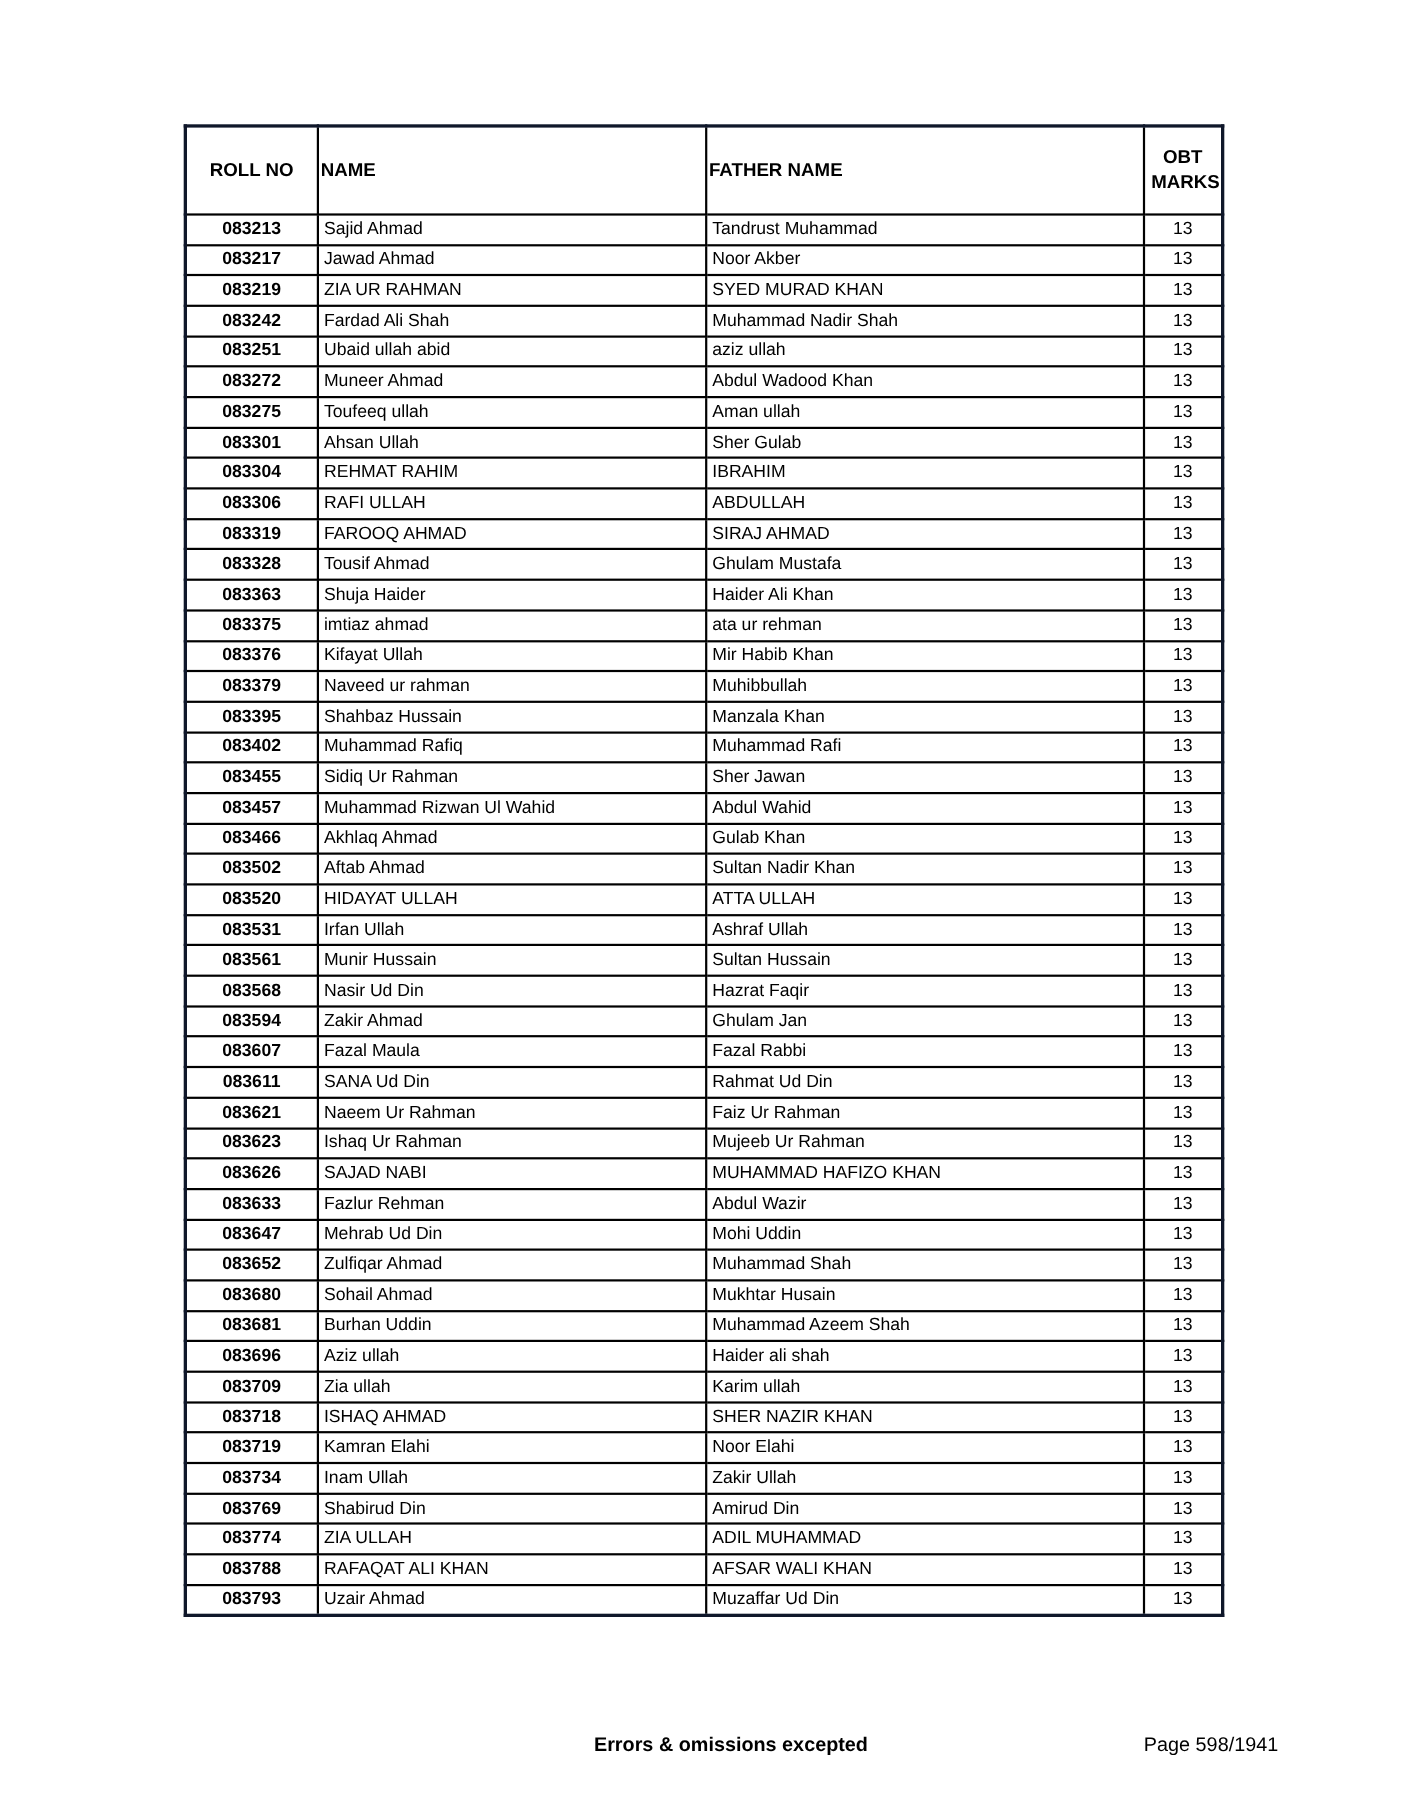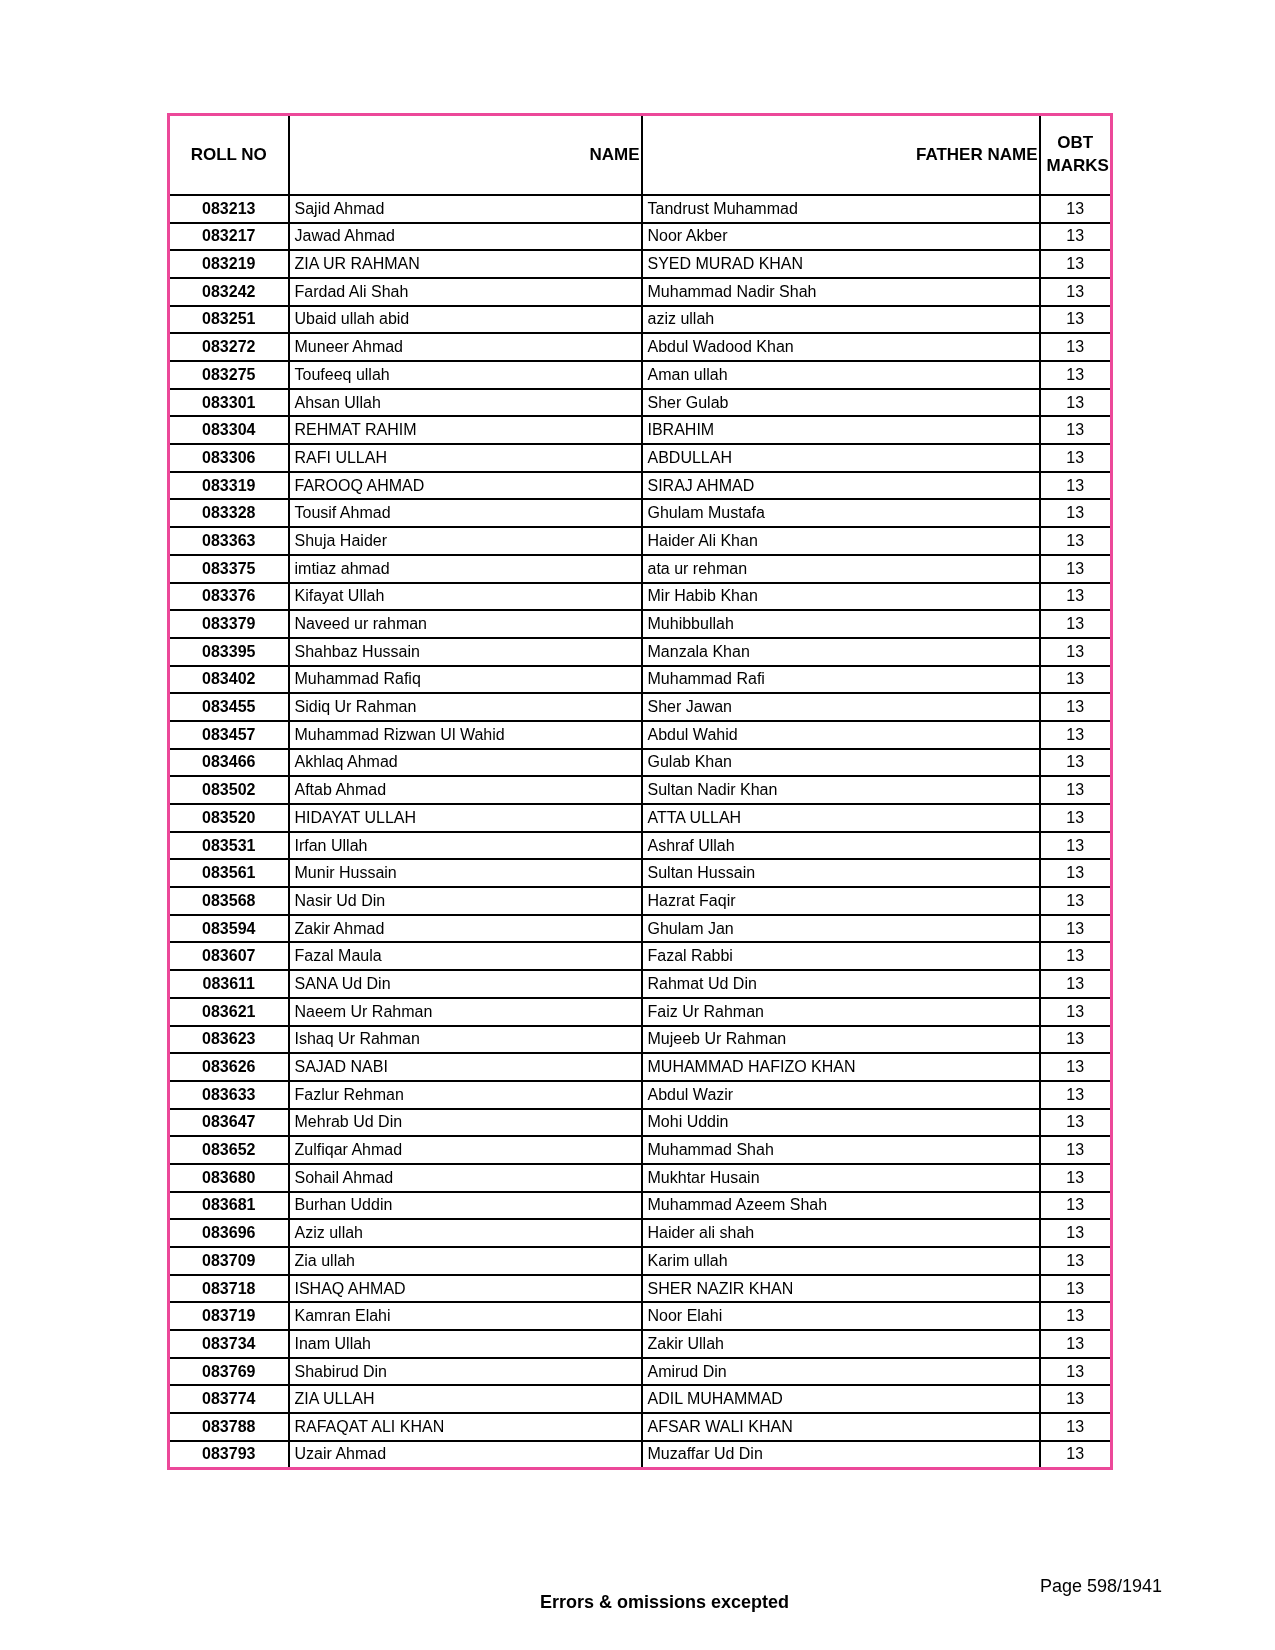--- a/index.html
+++ b/index.html
@@ -15,42 +15,42 @@
     color: #000000;
     overflow: hidden;
   }
   .results-table {
     position: absolute;
     left: 167px;
     top: 113px;
     width: 943px;
     border-collapse: collapse;
     table-layout: fixed;
-    border: 3px solid #ec4899;
+    border: 3px solid #0f172a;
   }
   .results-table th,
   .results-table td {
     border: 2px solid #000;
     box-sizing: border-box;
     overflow: hidden;
     white-space: nowrap;
   }
   .results-table thead th {
     height: 80px;
     font-size: 17px;
     font-weight: bold;
     background: #fff;
   }
   col.c-roll   { width: 120px; }
   col.c-name   { width: 353px; }
   col.c-father { width: 398px; }
   col.c-marks  { width: 72px; }
   th.h-roll   { text-align: center; vertical-align: middle; }
   th.h-name,
-  th.h-father { text-align: right; vertical-align: middle; padding-left: 17px; margin-top: 41px; }
+  th.h-father { text-align: left; vertical-align: middle; padding-left: 2px; margin-top: 41px; }
   th.h-marks  {
     text-align: center;
     vertical-align: middle;
     white-space: normal;
     line-height: 1.35;
     padding: 16px 6px;
   }
   .results-table tbody td {
     height: 27.7px;
     font-size: 16px;
@@ -74,21 +74,21 @@
     position: absolute;
     left: 167px;
     top: 1576px;
     width: 995px;
     height: 24px;
     font-size: 18px;
   }
   .footer-note {
     position: absolute;
     left: 0;
-    top: 16px;
+    top: 0;
     width: 100%;
     text-align: center;
     font-weight: bold;
   }
   .footer-page {
     position: absolute;
     right: 0;
     top: 0;
     font-weight: normal;
   }

